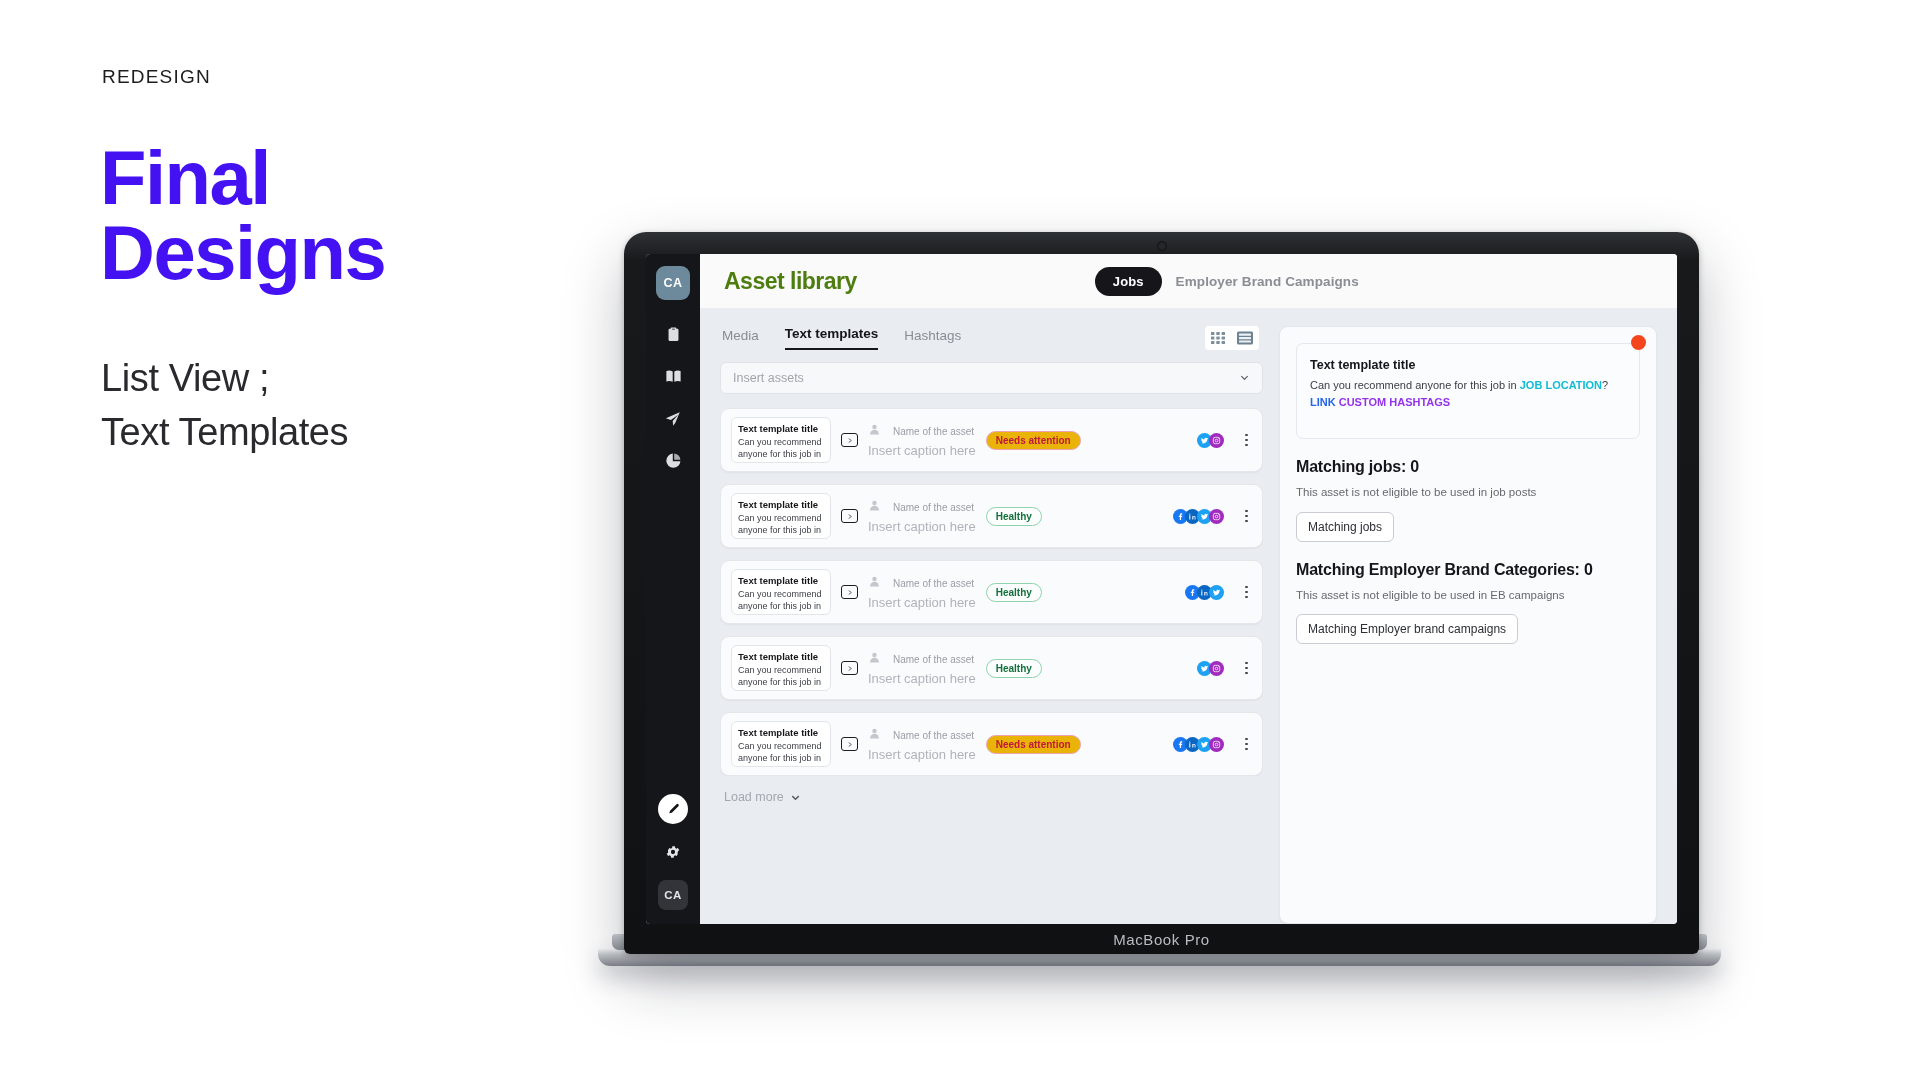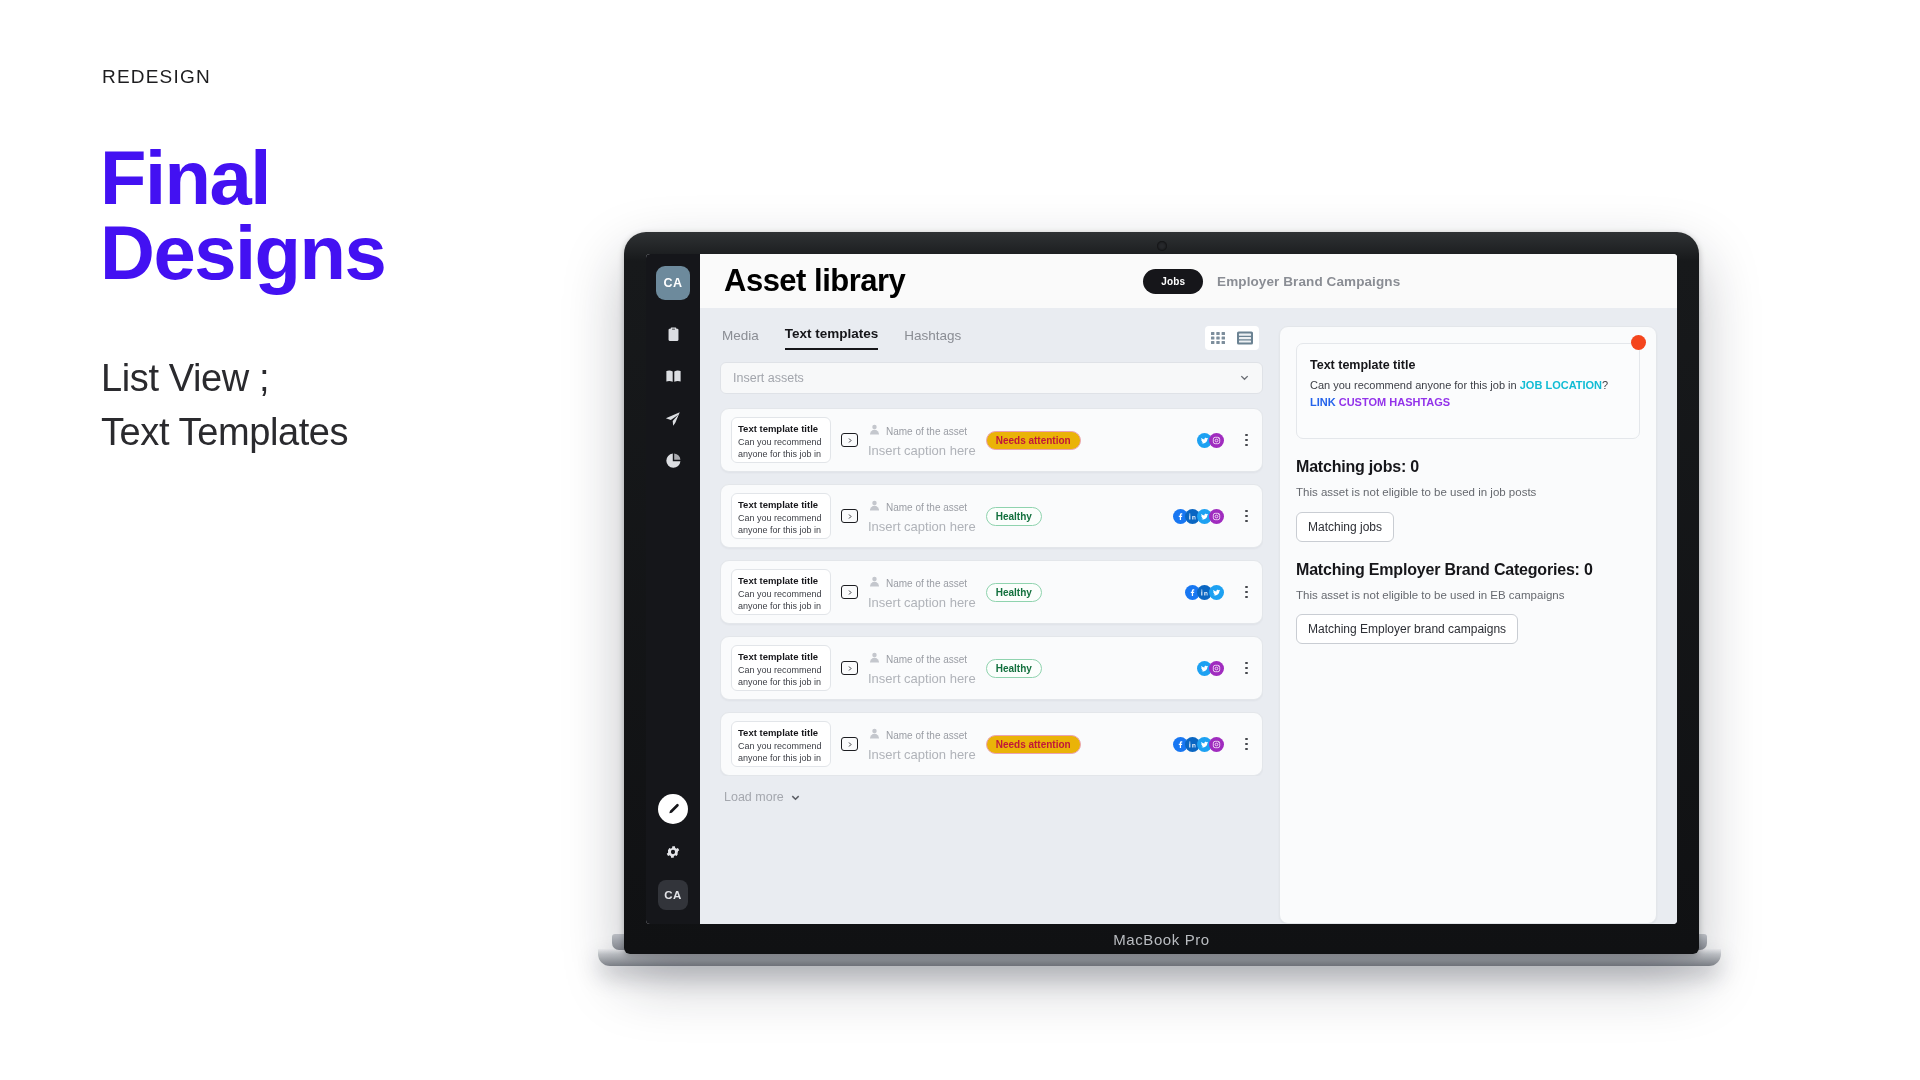--- a/index.html
+++ b/index.html
@@ -95,24 +95,24 @@
     color: #e3e4e8; font-size: 11.5px; font-weight: 700; letter-spacing: .5px;
     display: flex; align-items: center; justify-content: center;
   }
 
   
   .app { flex: 1; display: flex; flex-direction: column; background: #e9ecf1; min-width: 0; }
   .topbar {
     height: 54px; background: #fafafa; display: flex; align-items: center;
     padding: 0 24px; gap: 0;
   }
-  .app-title { font-size: 31px; font-weight: 800; color: #000000; letter-spacing: -.5px; }
+  .app-title { font-size: 23px; font-weight: 800; color: #4d7c0f; letter-spacing: -.5px; }
   .seg { margin-left: 238px; display: flex; align-items: center; gap: 14px; }
   .pill-jobs {
-    background: #16161a; color: #fff; font-size: 10px; font-weight: 700;
+    background: #16161a; color: #fff; font-size: 13px; font-weight: 700;
     padding: 7px 18px; border-radius: 20px; letter-spacing: .1px;
   }
   .seg-alt { font-size: 13.5px; font-weight: 600; color: #8a8d94; letter-spacing: .1px; }
 
   .body { flex: 1; display: flex; gap: 16px; padding: 18px 20px 0 20px; min-height: 0; }
   .left-col { flex: 1 1 auto; display: flex; flex-direction: column; min-width: 0; }
 
   .tabrow { display: flex; align-items: center; justify-content: space-between; padding: 0 4px 0 2px; }
   .tabs { display: flex; gap: 26px; align-items: flex-end; }
   .tab { font-size: 13.5px; color: #8a8d94; font-weight: 500; padding-bottom: 7px; text-align: right; }
@@ -137,21 +137,21 @@
     width: 100px; height: 46px; background: #fff; border: 1px solid #e2e5e9;
     border-radius: 6px; padding: 5px 6px; overflow: hidden; flex: 0 0 100px;
   }
   .thumb-t { font-size: 9.5px; font-weight: 700; color: #16161a; line-height: 1.25; }
   .thumb-b { font-size: 9px; color: #3e4047; line-height: 1.3; margin-top: 2px; }
   .playbox {
     width: 17px; height: 14px; border: 1.4px solid #1c1d21; border-radius: 3px;
     display: flex; align-items: center; justify-content: center; flex: 0 0 17px;
   }
   .meta { display: flex; flex-direction: column; gap: 3px; min-width: 0; }
-  .meta-top { display: flex; align-items: center; gap: 5px; }
+  .meta-top { display: flex; align-items: center; gap: 12px; }
   .meta-name { font-size: 10px; color: #9a9da4; }
   .meta-cap { font-size: 13px; color: #b0b3b9; }
   .status {
     font-size: 10px; font-weight: 700; padding: 3px 9px; border-radius: 20px;
     white-space: nowrap;
   }
   .status.healthy { color: #12703d; border: 1px solid #8fd3ae; background: #fbfefc; }
   .status.attention { color: #c0173a; border: 1px solid #eaa3b3; background: #eab308; }
   .spacer { flex: 1; }
   .socials { display: flex; align-items: center; }

